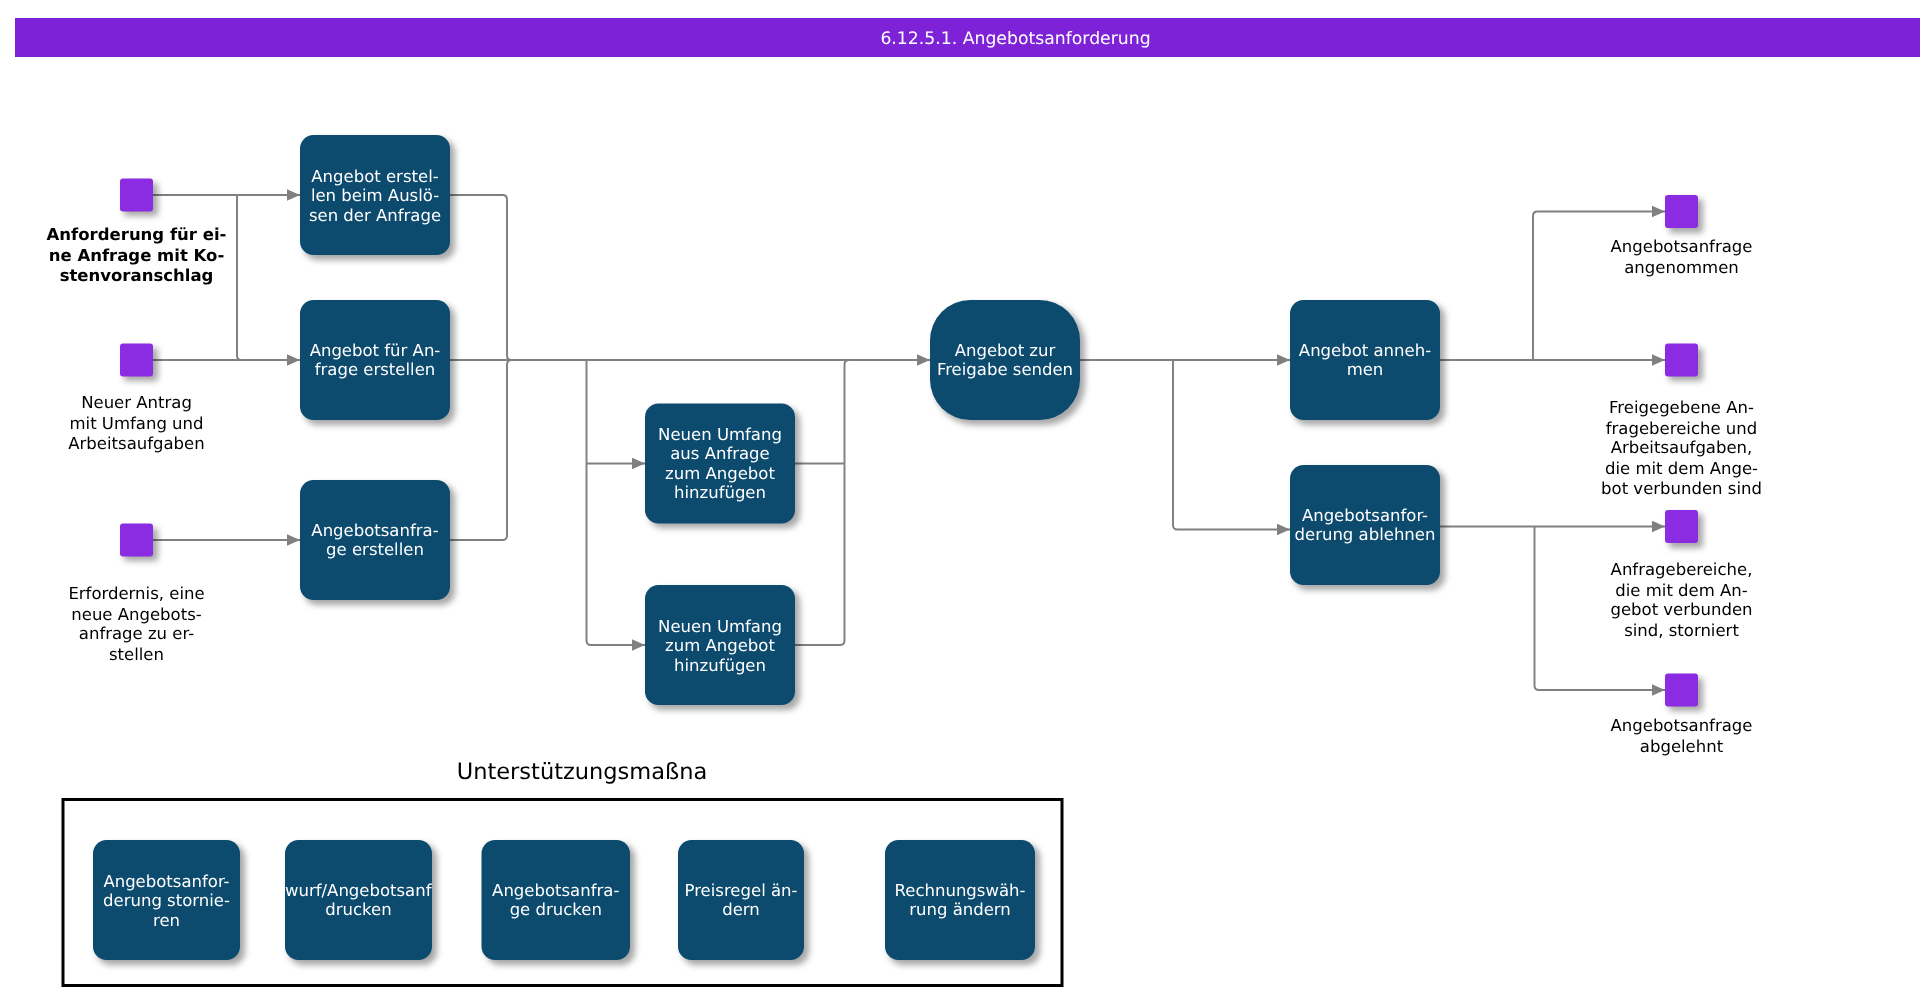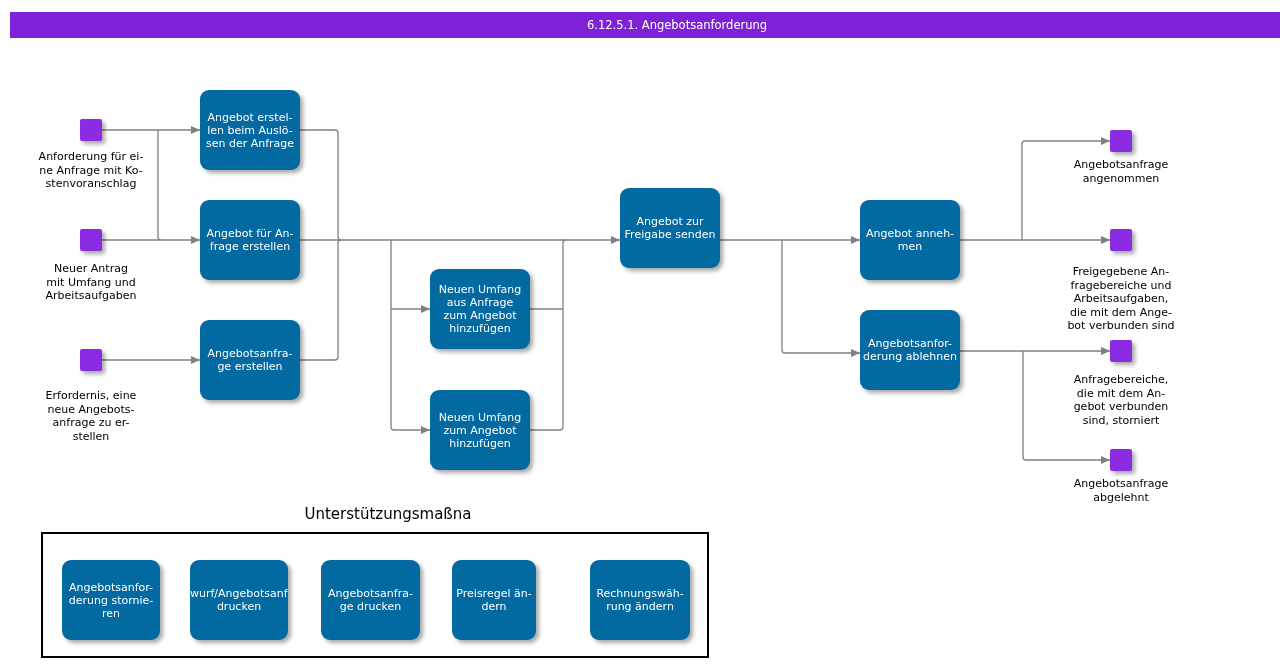--- a/index.html
+++ b/index.html
@@ -6,21 +6,21 @@
   body{
     width:1280px;height:670px;position:relative;background:#ffffff;
     font-family:"DejaVu Sans","Liberation Sans",sans-serif;overflow:hidden;
   }
   .title-bar{
     position:absolute;left:10px;top:12px;width:1260px;height:26px;
     background:#7e22d8;color:#ffffff;font-size:11.5px;font-weight:normal;
     display:flex;align-items:center;justify-content:center;padding-left:37px;
   }
   .process{
-    position:absolute;width:100px;height:80px;background:#0369a1;border-radius:9px;
+    position:absolute;width:100px;height:80px;background:#0c4a6e;border-radius:9px;
     color:#ffffff;font-size:11px;line-height:13px;text-align:center;
     display:flex;align-items:center;justify-content:center;
     box-shadow:3px 3px 4px rgba(0,0,0,0.35);overflow:hidden;
   }
   .process .lbl{white-space:pre-line;width:100%;}
   .event-sq{
     position:absolute;width:22px;height:22px;background:#8b2be2;border-radius:2px;
     box-shadow:3px 3px 4px rgba(0,0,0,0.35);
   }
   .event-label{
@@ -73,21 +73,21 @@
 
     <path d="M960 240 H1110" marker-end="url(#arrow)"></path>
     <path d="M1022 240 V144 Q1022 141 1025 141 H1110" marker-end="url(#arrow)"></path>
 
     <path d="M960 351 H1110" marker-end="url(#arrow)"></path>
     <path d="M1023 351 V457 Q1023 460 1026 460 H1110" marker-end="url(#arrow)"></path>
   </g>
 </svg>
 
 <div class="event-sq" style="left:80px;top:119px;"></div>
-<div class="event-label" style="left:11px;top:150px;">Anforderung für ei-
+<div class="event-label" style="left:11px;top:150px;font-weight:bold;">Anforderung für ei-
 ne Anfrage mit Ko-
 stenvoranschlag</div>
 
 <div class="event-sq" style="left:80px;top:229px;"></div>
 <div class="event-label" style="left:11px;top:262px;">Neuer Antrag
 mit Umfang und
 Arbeitsaufgaben</div>
 
 <div class="event-sq" style="left:80px;top:349px;"></div>
 <div class="event-label" style="left:11px;top:373px;margin-top:16px;">Erfordernis, eine
@@ -114,21 +114,21 @@
 aus Anfrage
 zum Angebot
 hinzufügen</span>
 </div>
 <div class="process" style="left:430px;top:390px;">
   <span class="lbl">Neuen Umfang
 zum Angebot
 hinzufügen</span>
 </div>
 
-<div class="process" style="left:620px;top:188px;">
+<div class="process" style="left:620px;top:200px;border-radius:27px;">
   <span class="lbl">Angebot zur
 Freigabe senden</span>
 </div>
 
 <div class="process" style="left:860px;top:200px;">
   <span class="lbl">Angebot anneh-
 men</span>
 </div>
 <div class="process" style="left:860px;top:310px;">
   <span class="lbl">Angebotsanfor-

